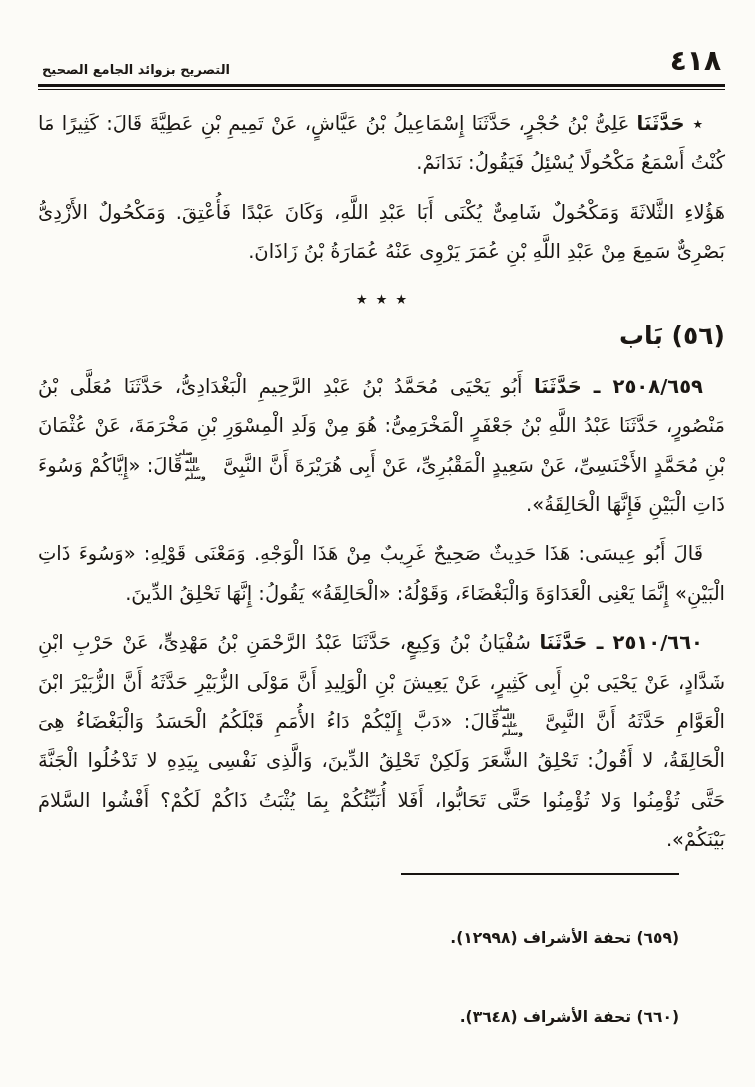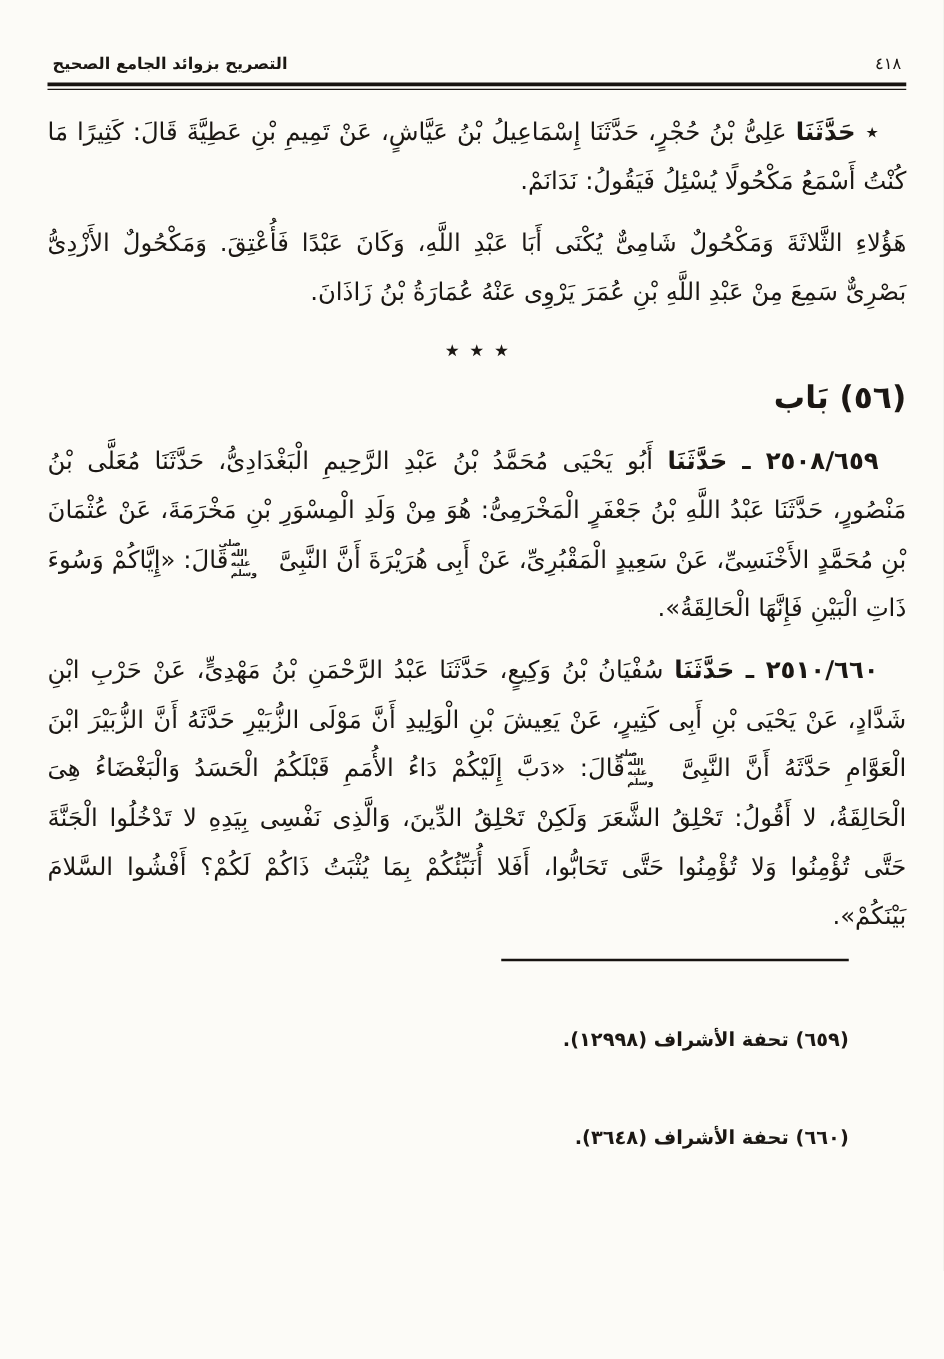--- a/index.html
+++ b/index.html
@@ -21,22 +21,22 @@
     overflow: hidden;
   }
   
   .header {
     display: flex;
     justify-content: space-between;
     align-items: flex-end;
     padding: 0 4px 7px 4px;
   }
   .pagenum {
-    font-weight: normal;
-    font-size: 13px;
+    font-weight: bold;
+    font-size: 28px;
     letter-spacing: 1px;
   }
   .booktitle {
     font-weight: bold;
     font-size: 13px;
   }
   .rule-thick { height: 3px; background: #171310; }
   .rule-thin  { height: 1px; background: #171310; margin-top: 2px; }
 
   
@@ -113,20 +113,21 @@
   </div>
   <div class="rule-thick"></div>
   <div class="rule-thin"></div>
 
   <div class="content">
       <p class="para indent"><span class="b">٭ حَدَّثَنَا</span> <span> عَلِىُّ بْنُ حُجْرٍ، حَدَّثَنَا إِسْمَاعِيلُ بْنُ عَيَّاشٍ، عَنْ تَمِيمِ بْنِ عَطِيَّةَ قَالَ: كَثِيرًا مَا كُنْتُ أَسْمَعُ مَكْحُولًا يُسْئِلُ فَيَقُولُ: نَدَانَمْ.</span> </p>
       <p class="para"><span>هَؤُلاءِ الثَّلاثَةَ وَمَكْحُولٌ شَامِىٌّ يُكْنَى أَبَا عَبْدِ اللَّهِ، وَكَانَ عَبْدًا فَأُعْتِقَ. وَمَكْحُولٌ الأَزْدِىُّ بَصْرِىٌّ سَمِعَ مِنْ عَبْدِ اللَّهِ بْنِ عُمَرَ يَرْوِى عَنْهُ عُمَارَةُ بْنُ زَاذَانَ.</span> </p>
       <div class="stars">٭ ٭ ٭</div>
       <div class="bab">(٥٦) بَاب</div>
       <p class="para indent"><span class="b">٢٥٠٨/٦٥٩ ـ حَدَّثَنَا</span> <span> أَبُو يَحْيَى مُحَمَّدُ بْنُ عَبْدِ الرَّحِيمِ الْبَغْدَادِىُّ، حَدَّثَنَا مُعَلَّى بْنُ مَنْصُورٍ، حَدَّثَنَا عَبْدُ اللَّهِ بْنُ جَعْفَرٍ الْمَخْرَمِىُّ: هُوَ مِنْ وَلَدِ الْمِسْوَرِ بْنِ مَخْرَمَةَ، عَنْ عُثْمَانَ بْنِ مُحَمَّدٍ الأَخْنَسِىِّ، عَنْ سَعِيدٍ الْمَقْبُرِىِّ، عَنْ أَبِى هُرَيْرَةَ أَنَّ النَّبِىَّ</span> <span class="saw">صلى الله عليه وسلم</span><span>قَالَ: «إِيَّاكُمْ وَسُوءَ ذَاتِ الْبَيْنِ فَإِنَّهَا الْحَالِقَةُ».</span> </p>
+      <p class="para indent"><span>قَالَ أَبُو عِيسَى: هَذَا حَدِيثٌ صَحِيحٌ غَرِيبٌ مِنْ هَذَا الْوَجْهِ. وَمَعْنَى قَوْلِهِ: «وَسُوءَ ذَاتِ الْبَيْنِ» إِنَّمَا يَعْنِى الْعَدَاوَةَ وَالْبَغْضَاءَ، وَقَوْلُهُ: «الْحَالِقَةُ» يَقُولُ: إِنَّهَا تَحْلِقُ الدِّينَ.</span> </p>
       <p class="para indent"><span class="b">٢٥١٠/٦٦٠ ـ حَدَّثَنَا</span> <span> سُفْيَانُ بْنُ وَكِيعٍ، حَدَّثَنَا عَبْدُ الرَّحْمَنِ بْنُ مَهْدِىٍّ، عَنْ حَرْبِ ابْنِ شَدَّادٍ، عَنْ يَحْيَى بْنِ أَبِى كَثِيرٍ، عَنْ يَعِيشَ بْنِ الْوَلِيدِ أَنَّ مَوْلَى الزُّبَيْرِ حَدَّثَهُ أَنَّ الزُّبَيْرَ ابْنَ الْعَوَّامِ حَدَّثَهُ أَنَّ النَّبِىَّ</span> <span class="saw">صلى الله عليه وسلم</span><span>قَالَ: «دَبَّ إِلَيْكُمْ دَاءُ الأُمَمِ قَبْلَكُمُ الْحَسَدُ وَالْبَغْضَاءُ هِىَ الْحَالِقَةُ، لا أَقُولُ: تَحْلِقُ الشَّعَرَ وَلَكِنْ تَحْلِقُ الدِّينَ، وَالَّذِى نَفْسِى بِيَدِهِ لا تَدْخُلُوا الْجَنَّةَ حَتَّى تُؤْمِنُوا وَلا تُؤْمِنُوا حَتَّى تَحَابُّوا، أَفَلا أُنَبِّئُكُمْ بِمَا يُثْبَتُ ذَاكُمْ لَكُمْ؟ أَفْشُوا السَّلامَ بَيْنَكُمْ».</span> </p>
     </div>
 
   <div class="footnotes">
     <div class="footnote-sep"></div>
   <div class="footnote-line">(٦٥٩) تحفة الأشراف (١٢٩٩٨).</div>
       <div class="footnote-line">(٦٦٠) تحفة الأشراف (٣٦٤٨).</div>
     </div>
 </div>
 

